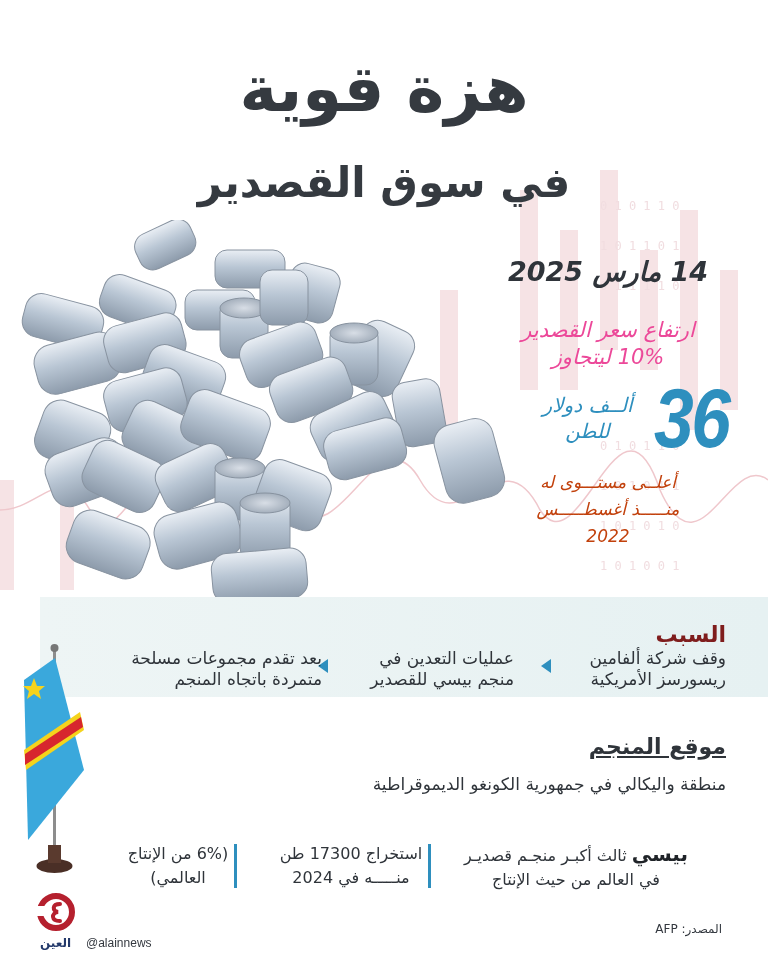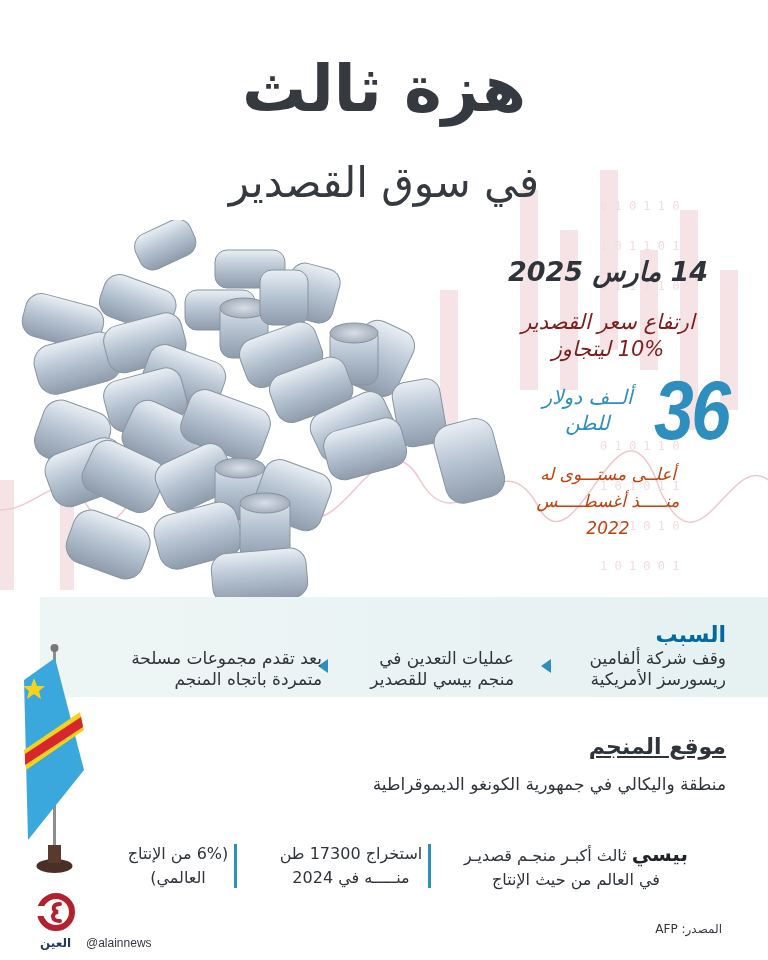--- a/index.html
+++ b/index.html
@@ -15,41 +15,41 @@
   
   .bg-chart { position: absolute; left: 0; top: 150px; width: 768px; height: 450px; }
 
   
   .title-main {
     position: absolute; top: 52px; left: 0; width: 768px; text-align: center;
     font-size: 64px; font-weight: bold; color: #353a40; direction: rtl; letter-spacing: 1px;
   }
   .title-sub {
     position: absolute; top: 158px; left: 0; width: 768px; text-align: center;
-    font-size: 42px; font-weight: normal; color: #353a40; direction: rtl;
+    font-size: 42px; font-weight: bold; color: #353a40; direction: rtl;
   }
 
   
   .pile { position: absolute; left: 10px; top: 220px; width: 500px; height: 400px; }
 
   
   .stat-col { position: absolute; right: 40px; top: 255px; width: 240px; direction: rtl; text-align: center; font-style: italic; }
   .date { font-size: 27px; font-weight: bold; color: #2f343a; line-height: 34px; }
-  .rise { margin-top: 20px; font-size: 21px; line-height: 27px; color: #7f1d1d; }
+  .rise { margin-top: 28px; font-size: 21px; line-height: 27px; color: #ec4899; }
   .big-row { margin-top: 8px; display: flex; flex-direction: row; align-items: center; gap: 8px; }
   .big-num { font-family: "Liberation Sans", sans-serif; font-size: 84px; font-weight: bold; color: #2e8fbe; line-height: 78px; letter-spacing: -3px; transform: scaleX(0.85); transform-origin: right center; }
   .big-unit { font-size: 20px; line-height: 26px; color: #2e8fbe; }
   .highest { margin-top: 12px; font-size: 17px; line-height: 27px; color: #c2410c; }
 
   
   .reason-band {
     position: absolute; left: 40px; top: 597px; width: 728px; height: 100px;
     background: linear-gradient(90deg, #eef5f5 0%, #e6f1f2 100%);
   }
-  .reason-title { position: absolute; right: 42px; top: 622px; font-size: 22px; font-weight: bold; color: #0369a1; direction: rtl; }
+  .reason-title { position: absolute; right: 42px; top: 622px; font-size: 22px; font-weight: bold; color: #7f1d1d; direction: rtl; }
   .reason-item { position: absolute; top: 648px; font-size: 17px; line-height: 21px; color: #2f343a; direction: rtl; text-align: right; }
   .reason-item.r1 { right: 42px; width: 190px; }
   .reason-item.r2 { right: 254px; width: 160px; }
   .reason-item.r3 { right: 446px; width: 240px; }
   .tri { position: absolute; width: 0; height: 0; border-top: 7px solid transparent; border-bottom: 7px solid transparent; border-right: 10px solid #2e8fbe; }
 
   
   .loc-title { position: absolute; right: 42px; top: 734px; font-size: 22px; font-weight: bold; color: #2f343a; direction: rtl; text-decoration: underline; }
   .loc-text { position: absolute; right: 42px; top: 774px; font-size: 17px; color: #2f343a; direction: rtl; }
 
@@ -92,21 +92,21 @@
       <text x="600" y="60">0 1 0 1 1 0</text>
       <text x="600" y="100">1 0 1 1 0 1</text>
       <text x="600" y="140">0 1 1 1 1 0</text>
       <text x="600" y="300">0 1 0 1 1 0</text>
       <text x="600" y="340">1 0 1 0 1 1</text>
       <text x="600" y="380">1 0 1 0 1 0</text>
       <text x="600" y="420">1 0 1 0 0 1</text>
     </g>
   </svg>
 
-  <div class="title-main">هزة ثالث</div>
+  <div class="title-main">هزة قوية</div>
   <div class="title-sub">في سوق القصدير</div>
 
   <svg class="pile" viewBox="0 0 500 400">
     <defs>
       <linearGradient id="metal" x1="0" y1="0" x2="0" y2="1">
         <stop offset="0" stop-color="#e9eef4"></stop>
         <stop offset="0.45" stop-color="#b9c6d4"></stop>
         <stop offset="1" stop-color="#8d9bab"></stop>
       </linearGradient>
       <radialGradient id="cap" cx="0.5" cy="0.5" r="0.6">

